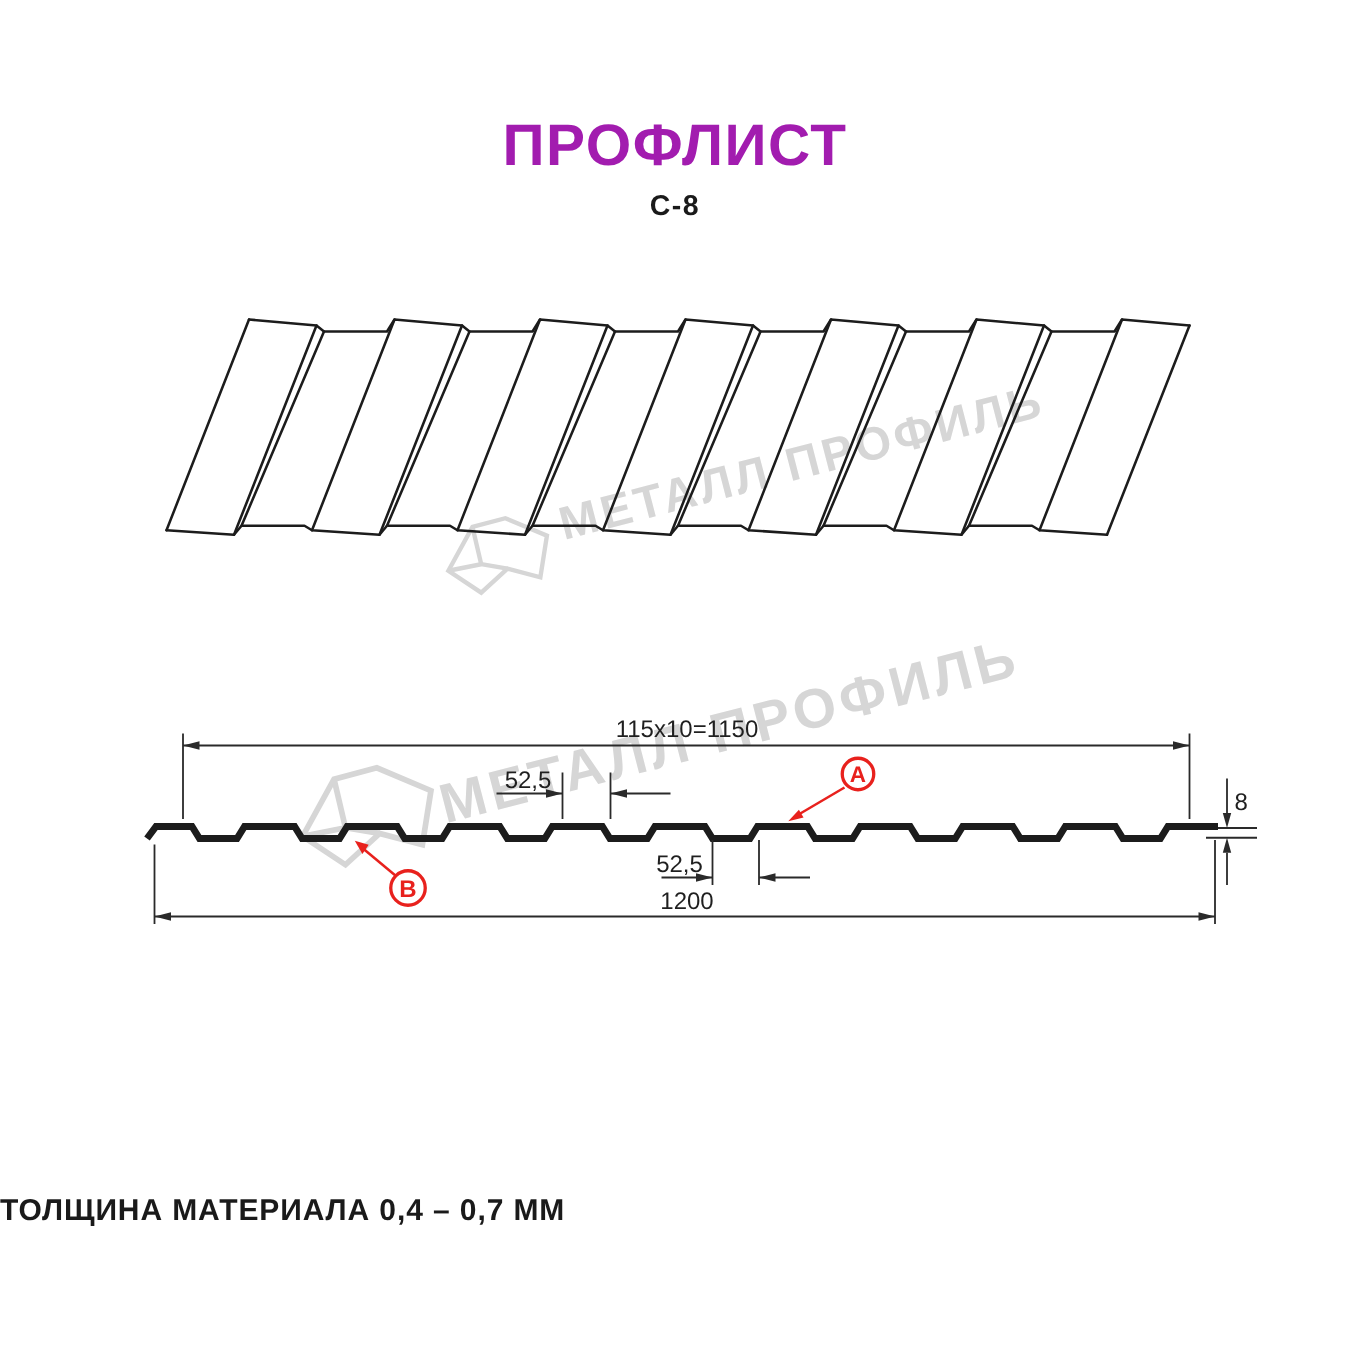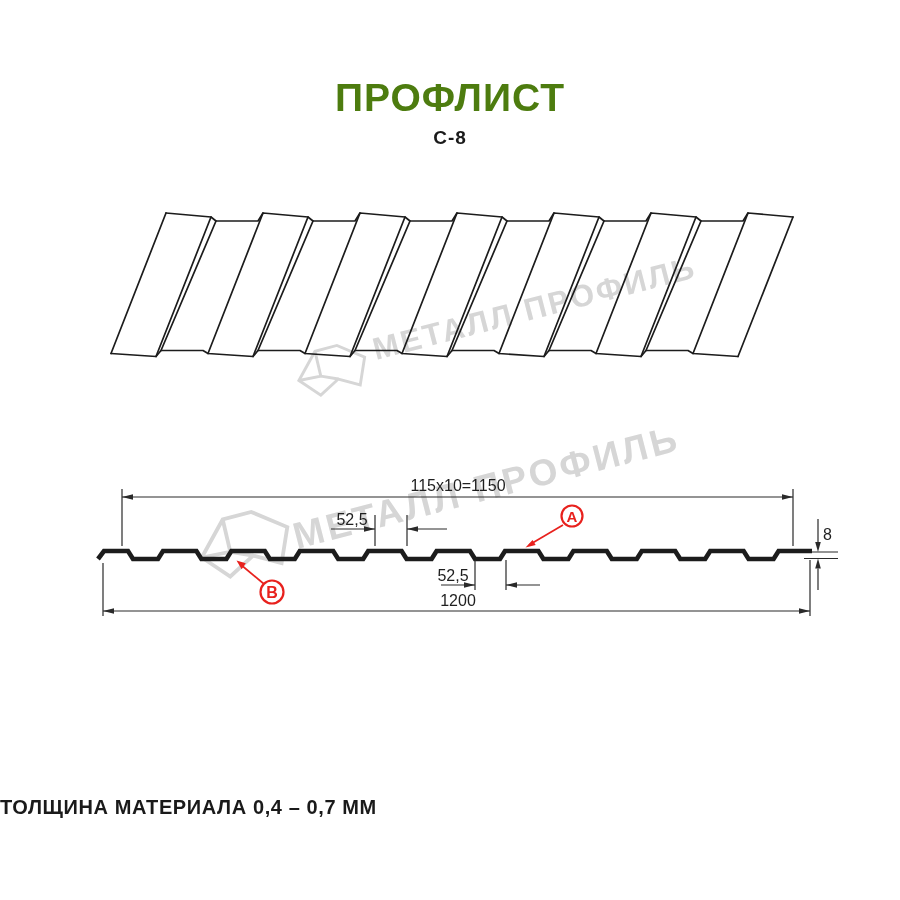--- a/index.html
+++ b/index.html
@@ -1,19 +1,19 @@
 <!DOCTYPE html>
 <html><head>
 <meta charset="utf-8">
 <style>
   html,body{margin:0;padding:0;background:#ffffff;}
   #page{position:relative;width:900px;height:900px;background:#ffffff;overflow:hidden;
         font-family:"Liberation Sans", sans-serif;}
   .title{position:absolute;left:0;top:76px;width:900px;text-align:center;
-         font-size:39px;font-weight:700;letter-spacing:1px;color:#4d7c0f;}
+         font-size:39px;font-weight:700;letter-spacing:1px;color:#a21caf;}
   .subtitle{position:absolute;left:0;top:127px;width:900px;text-align:center;
          font-size:19px;font-weight:700;letter-spacing:1px;color:#1a1a1a;}
   .footer{position:absolute;left:0;top:796px;width:900px;text-align:left;
          font-size:20px;font-weight:700;letter-spacing:0.6px;color:#1a1a1a;}
   svg{position:absolute;left:0;top:0;}
   svg text{font-family:"Liberation Sans", sans-serif;}
   .dimtxt{font-size:16px;fill:#1f1f1f;}
 </style>
 </head>
 <body>

